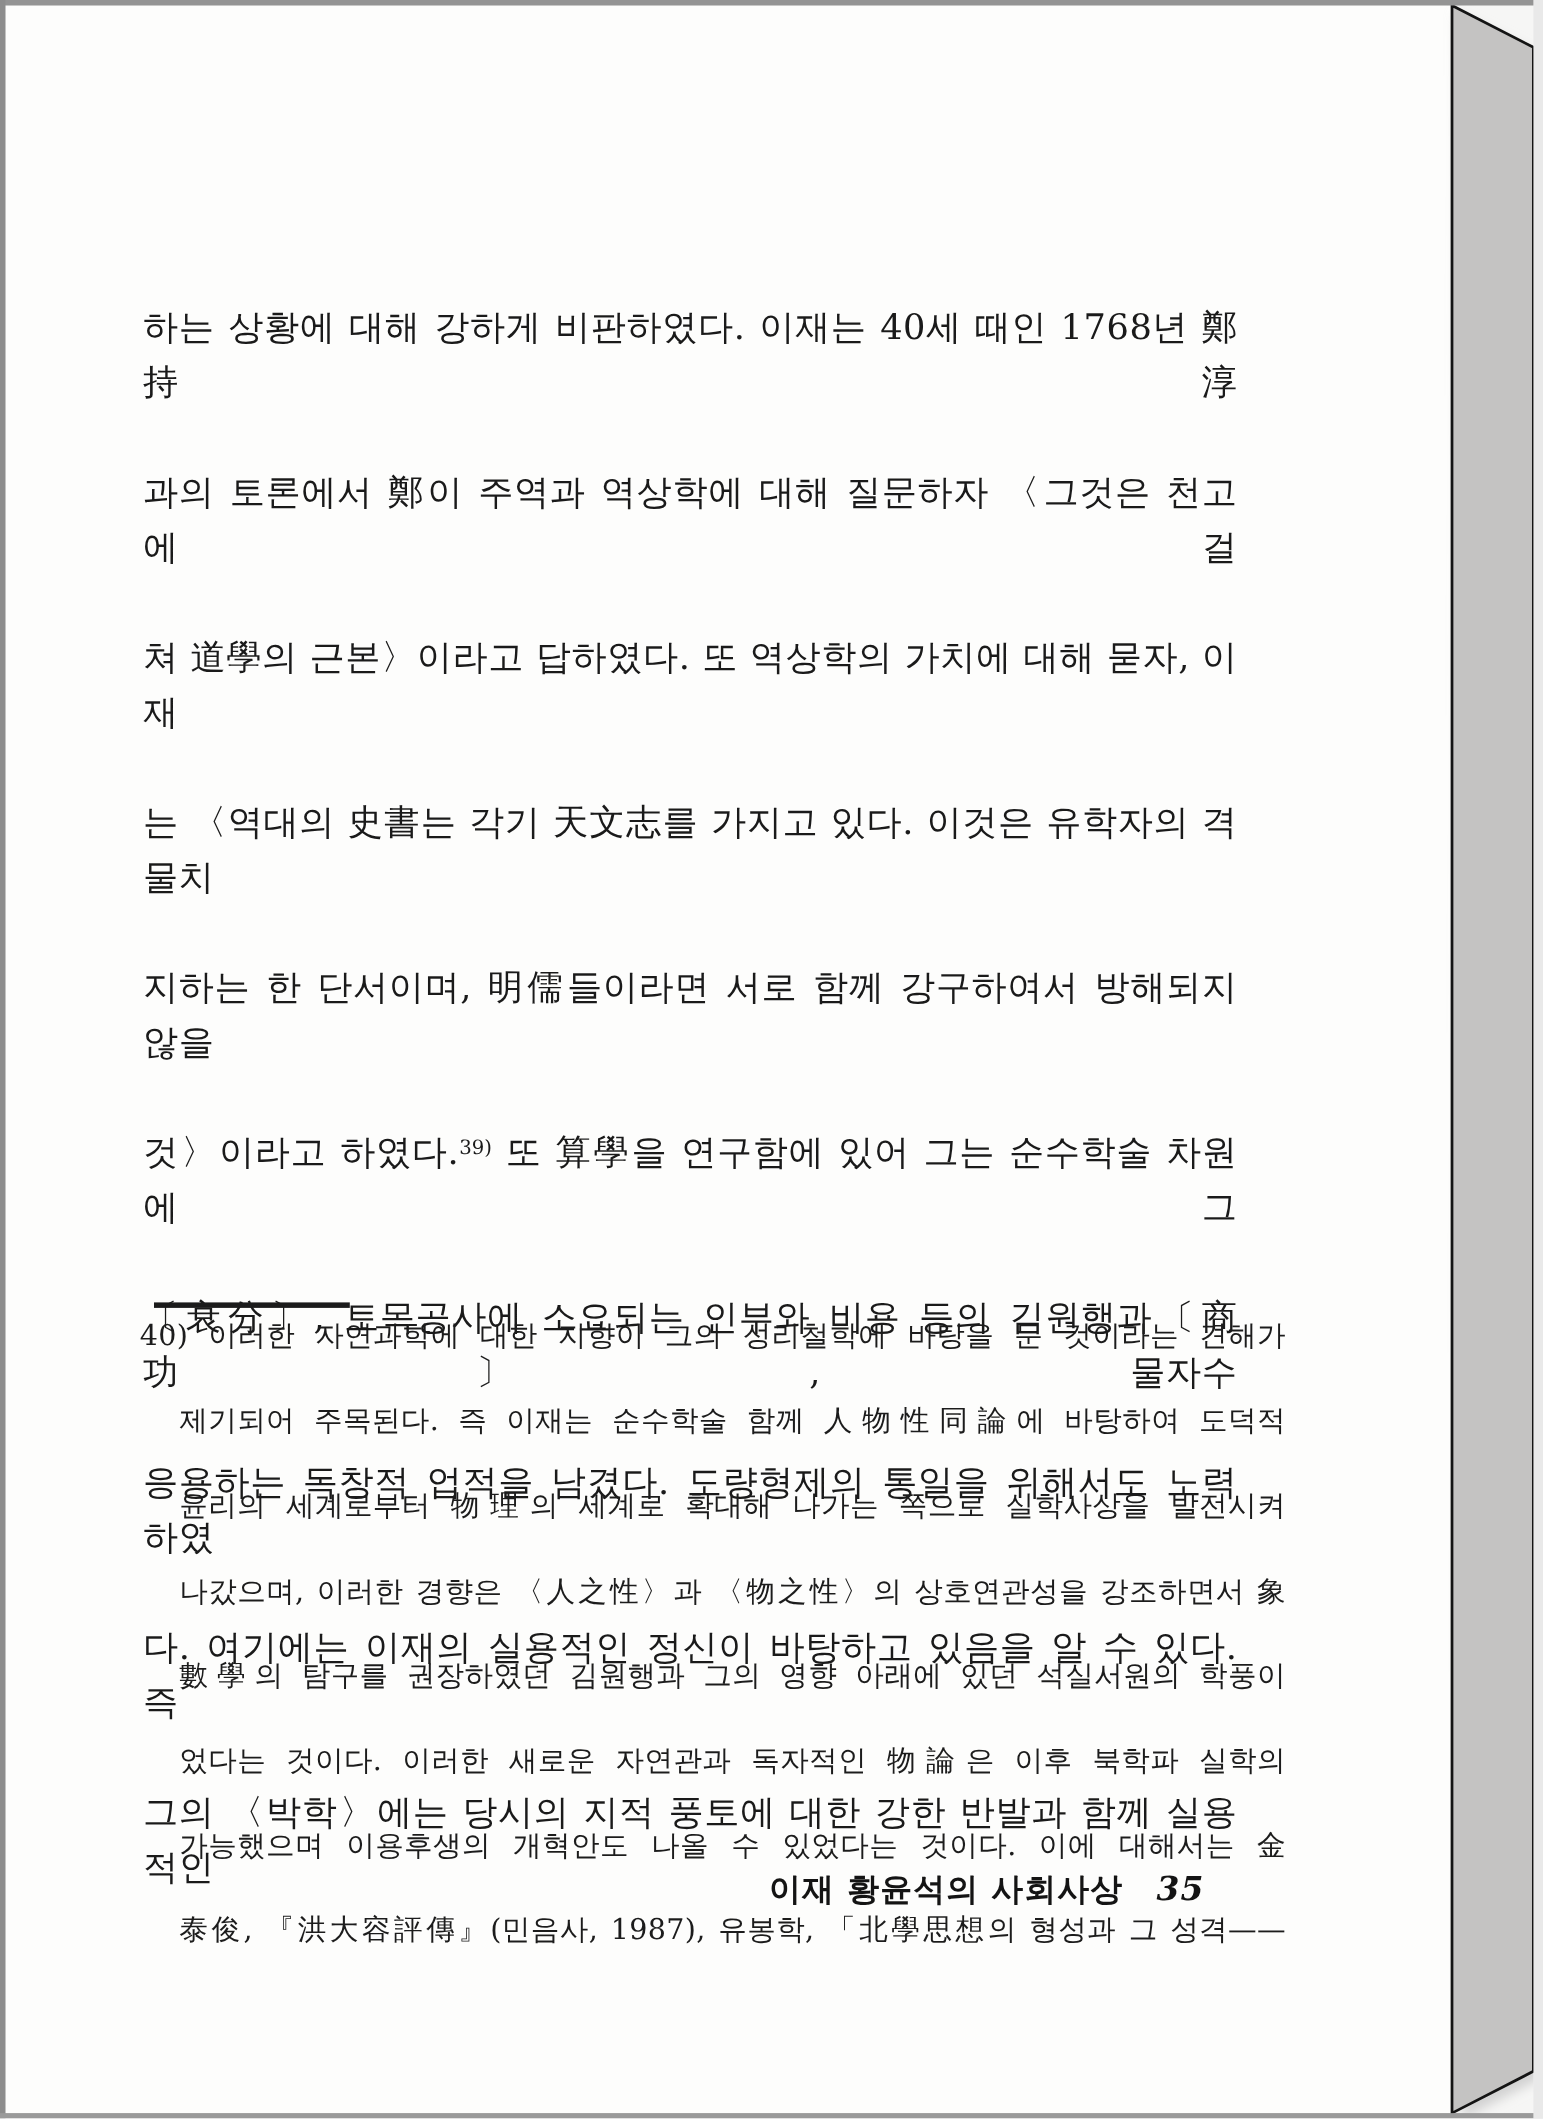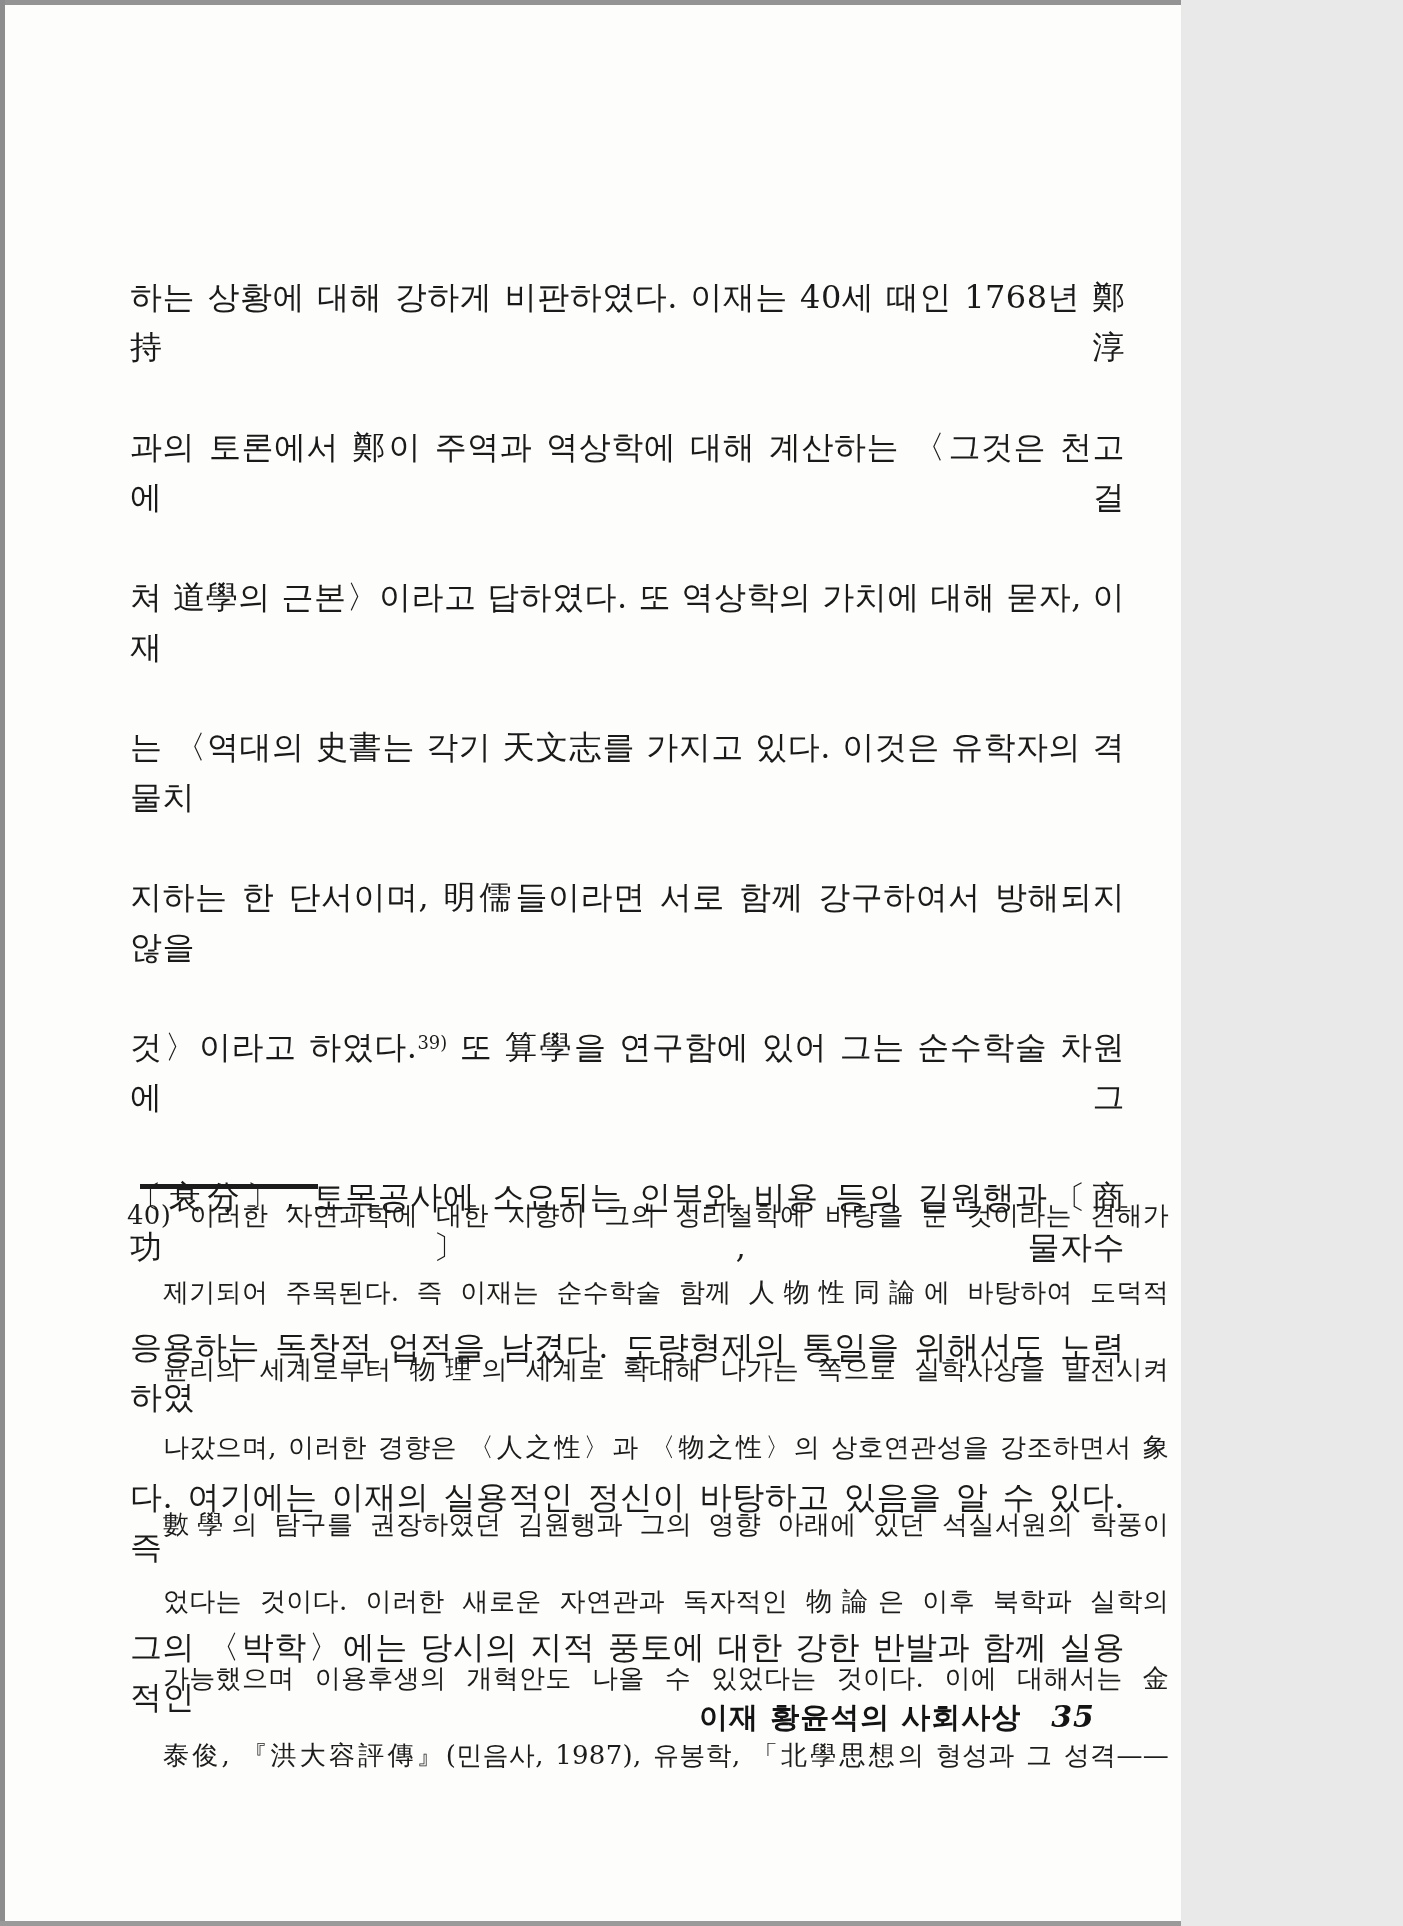--- a/index.html
+++ b/index.html
@@ -1,17 +1,17 @@
 <!DOCTYPE html>
 <html><head>
 <meta charset="utf-8">
 <style>
   html,body{margin:0;padding:0;background:#e9e9e9;}
   .canvas{
-    position:relative;width:1181px;height:1926px;overflow:hidden;
+    position:relative;width:1394px;height:1926px;overflow:hidden;
     background:#f6f6f5;
     font-family:"DejaVu Serif","Liberation Serif",serif;
   }
   .page{
     position:absolute;left:5px;top:5px;width:1315px;height:1916px;
     background:#fdfdfc;
   }
   .border-top{position:absolute;left:0;top:0;width:1403px;height:5px;background:#949494;}
   .border-left{position:absolute;left:0;top:0;width:5px;height:1926px;background:#8d8d8d;}
   .border-bottom{position:absolute;left:0;top:1921px;width:1403px;height:5px;background:#9a9a9a;}
@@ -62,21 +62,21 @@
     <polygon points="1320,5 1394,43 1394,1883 1320,1921" fill="#c4c3c2" stroke="#141414" stroke-width="2.5"></polygon>
   </svg>
 
   <div class="border-top"></div>
   <div class="border-left"></div>
   <div class="border-bottom"></div>
 
   <div class="body-text">
 
   <div class="t-line">하는 상황에 대해 강하게 비판하였다. 이재는 40세 때인 1768년 鄭持淳</div>
-      <div class="t-line">과의 토론에서 鄭이 주역과 역상학에 대해 계산하는 〈그것은 천고에 걸</div>
+      <div class="t-line">과의 토론에서 鄭이 주역과 역상학에 대해 질문하자 〈그것은 천고에 걸</div>
       <div class="t-line">쳐 道學의 근본〉이라고 답하였다. 또 역상학의 가치에 대해 묻자, 이재</div>
       <div class="t-line">는 〈역대의 史書는 각기 天文志를 가지고 있다. 이것은 유학자의 격물치</div>
       <div class="t-line">지하는 한 단서이며, 明儒들이라면 서로 함께 강구하여서 방해되지 않을</div>
       <div class="t-line">것〉이라고 하였다.<sup>39)</sup> 또 算學을 연구함에 있어 그는 순수학술 차원에 그</div>
       <div class="t-line">〔衰分〕, 토목공사에 소요되는 인부와 비용 등의 김원행과〔商功〕, 물자수</div>
       <div class="t-line">응용하는 독창적 업적을 남겼다. 도량형제의 통일을 위해서도 노력하였</div>
       <div class="t-line">다. 여기에는 이재의 실용적인 정신이 바탕하고 있음을 알 수 있다. 즉</div>
       <div class="t-line">그의 〈박학〉에는 당시의 지적 풍토에 대한 강한 반발과 함께 실용적인</div>
     </div>
 

